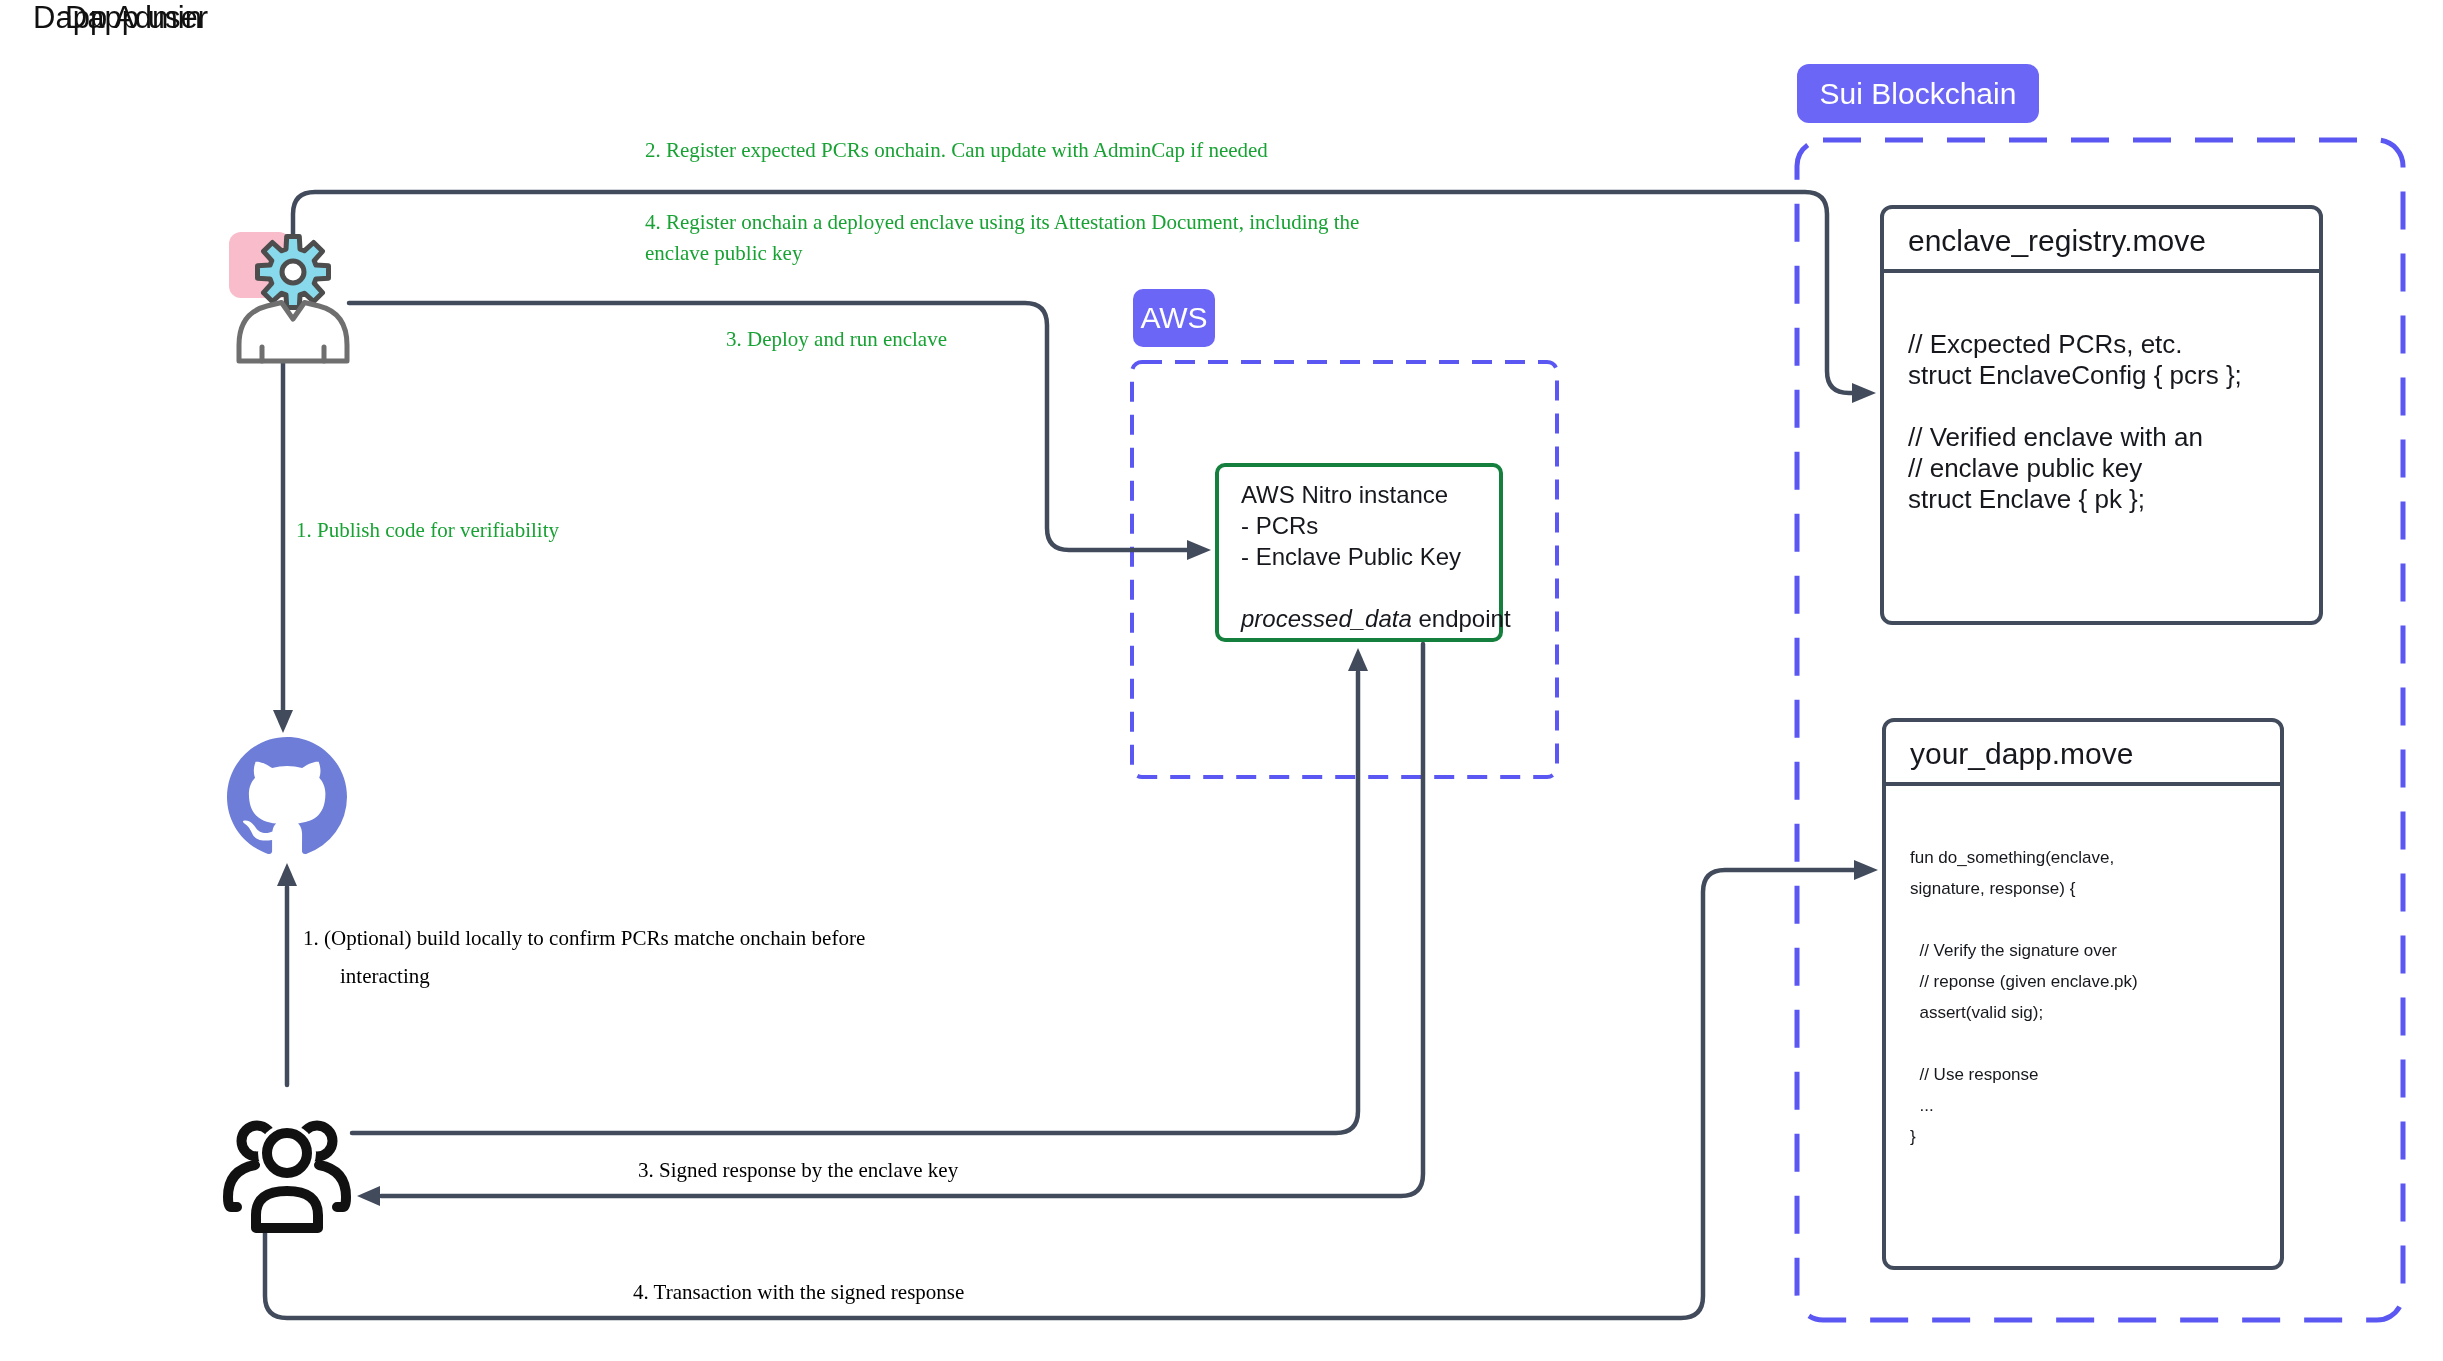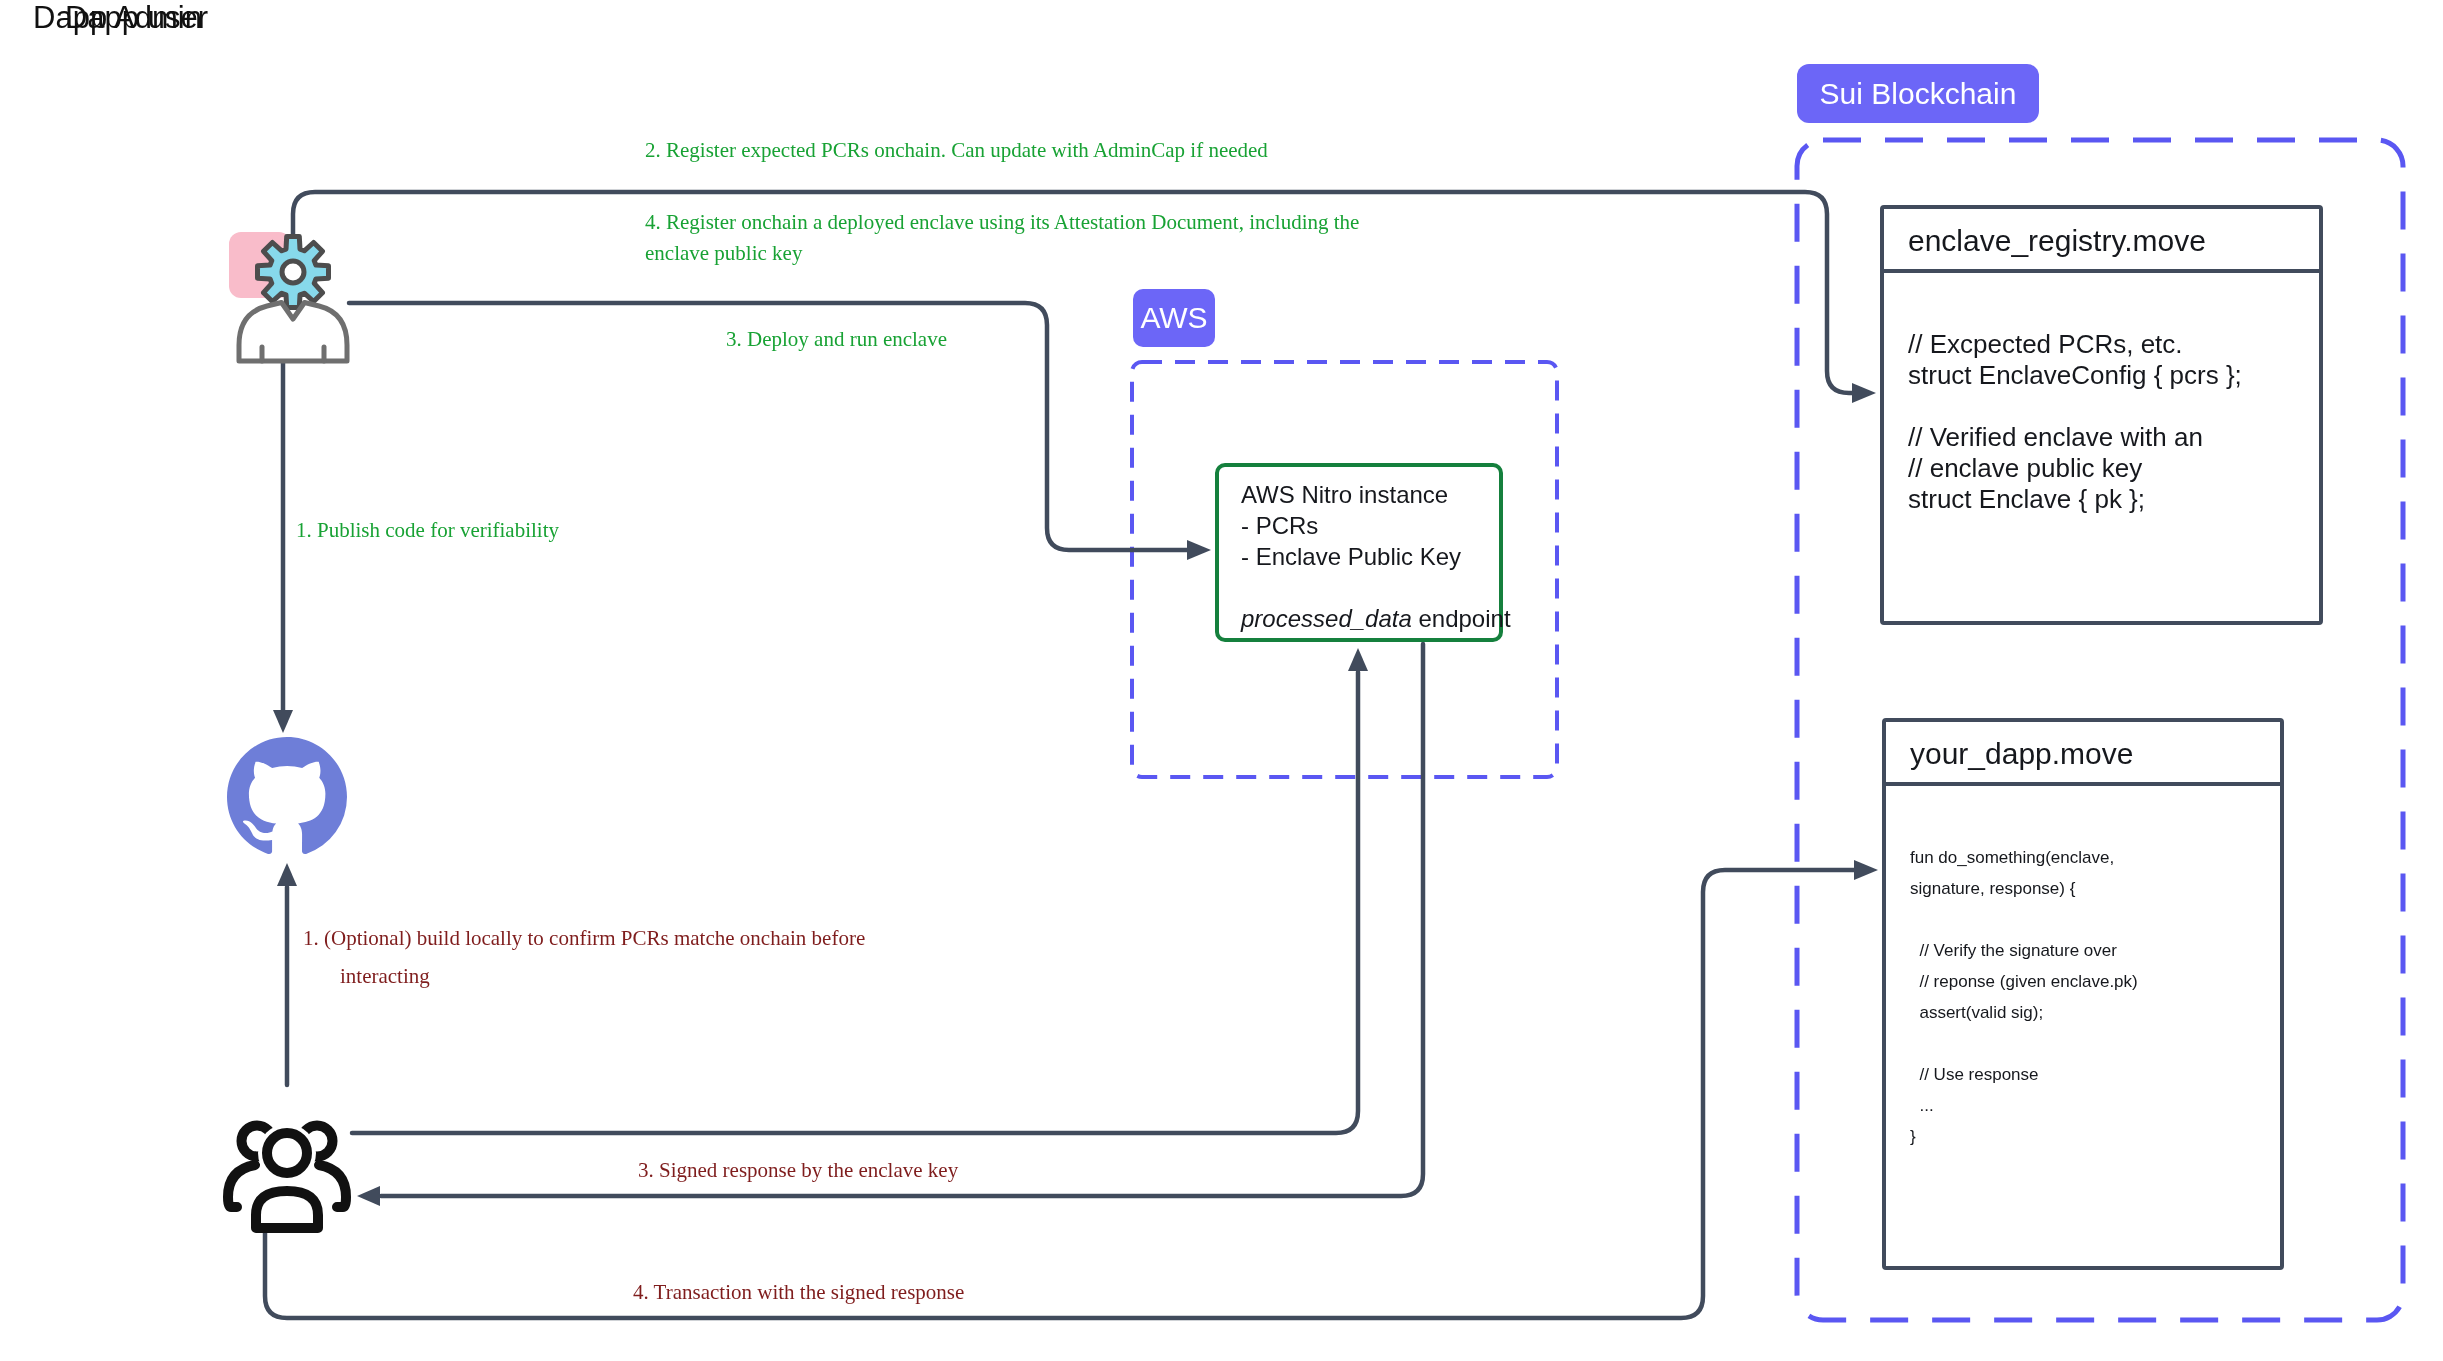--- a/index.html
+++ b/index.html
@@ -3,31 +3,31 @@
 <meta charset="utf-8">
 <style>
   html,body{margin:0;padding:0;background:#ffffff}
   .canvas{position:relative;width:2443px;height:1361px;background:#fff;
           font-family:"Liberation Sans",sans-serif;overflow:hidden}
   svg.layer{position:absolute;left:0;top:0;z-index:1}
 
   .ann{position:absolute;font-family:"Liberation Serif",serif;font-size:21px;
        line-height:31px;white-space:nowrap;z-index:2}
   .ann.green{color:#18a234}
-  .ann.black{color:#7f1d1d}
+  .ann.black{color:#000000}
 
   .actor-label{position:absolute;font-size:31px;color:#111;z-index:2;
                text-align:right;white-space:nowrap}
 
   .badge{position:absolute;background:#6c66f7;color:#fff;border-radius:10px;
          display:flex;align-items:center;justify-content:center;font-size:30px;
          z-index:2;font-family:Liberation Sans, sans-serif}
 
   .node{position:absolute;background:#fff;border:4px solid #414b5c;
-        border-radius:4px;z-index:2;box-sizing:border-box;color:#16181d}
+        border-radius:12px;z-index:2;box-sizing:border-box;color:#16181d}
   .node .hd{border-bottom:4px solid #414b5c;font-size:30px;
             padding:15px 0 11px 24px;white-space:nowrap}
   .node .bd{padding:56px 0 0 24px;font-size:26px}
   .code-line{height:31px;line-height:31px;white-space:pre}
 
   .nitro-box{position:absolute;background:#fff;border:4px solid #15803d;
              border-radius:10px;z-index:2;box-sizing:border-box;color:#16181d;
              padding:12px 0 0 22px;font-size:24px}
   .nitro-box .code-line{height:31px;line-height:31px;white-space:pre}
   .ep-italic{font-style:italic}

